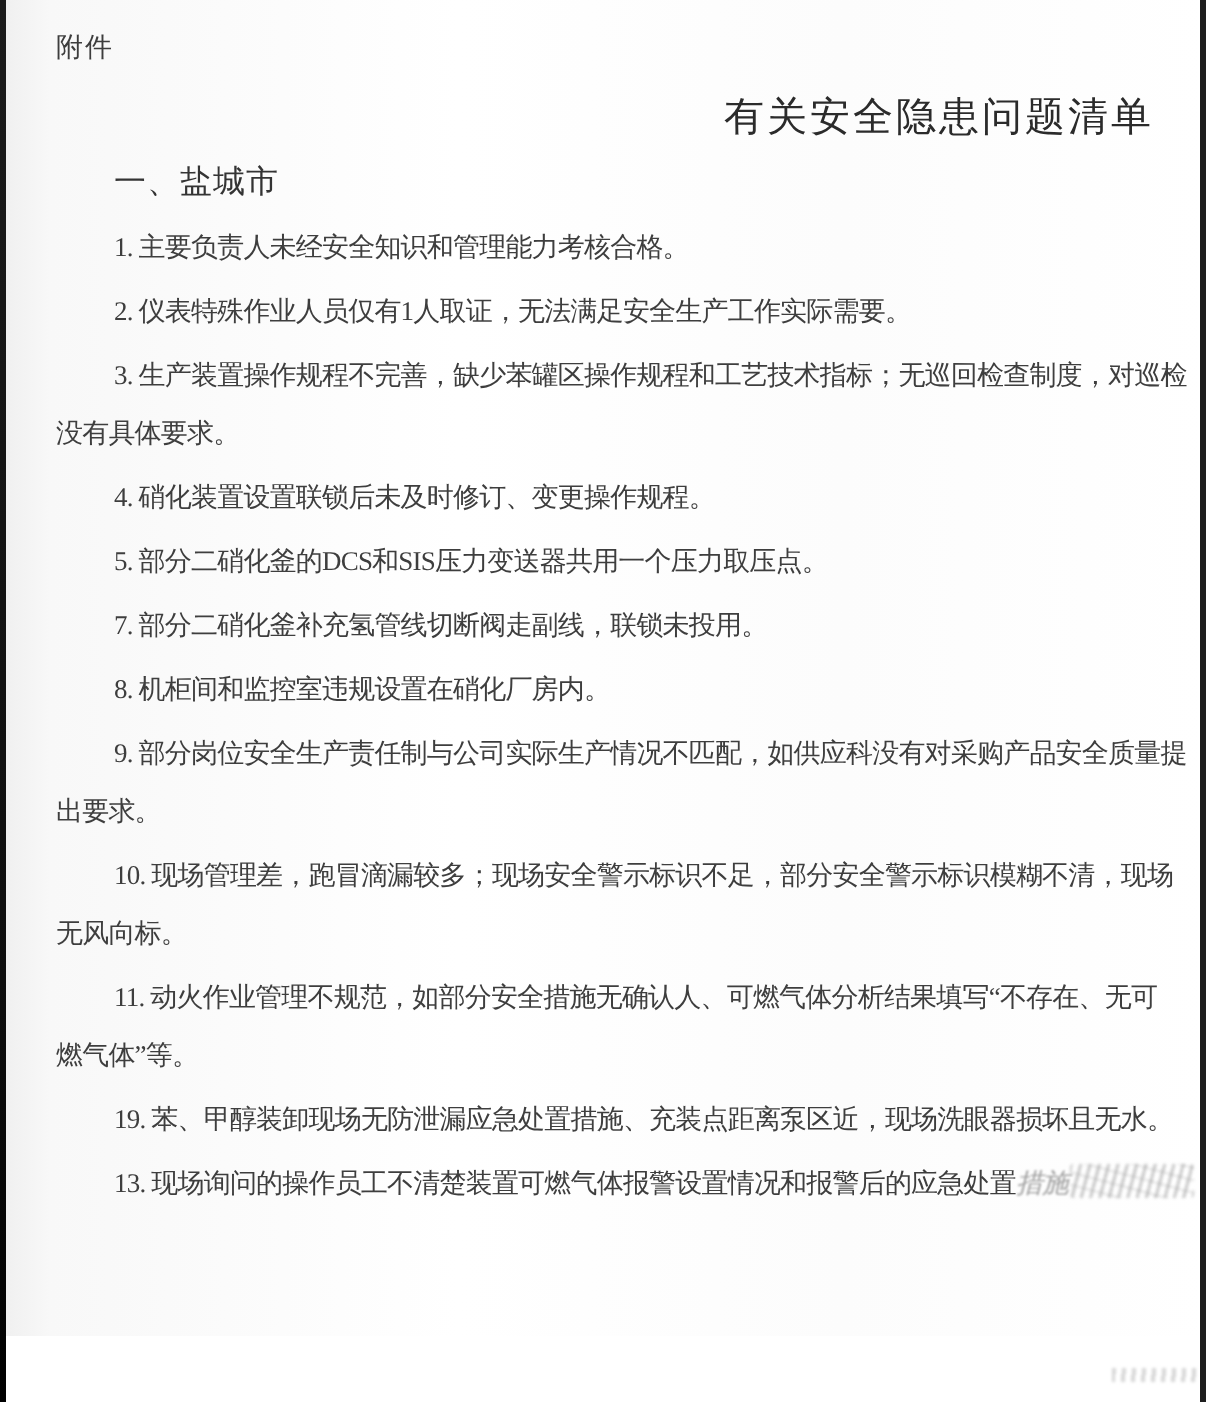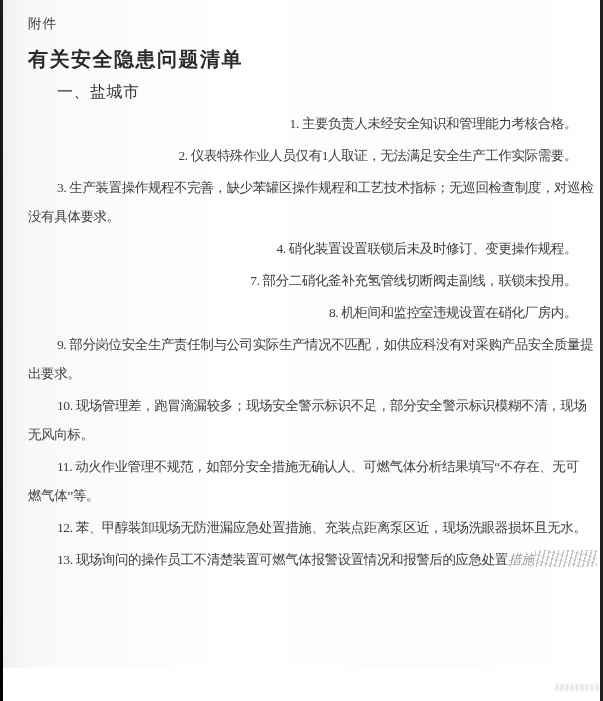--- a/index.html
+++ b/index.html
@@ -21,33 +21,33 @@
   .edge-right{
     position:absolute;right:0;top:0;width:3px;height:701px;
     background:#1e1e1e;z-index:6;
   }
   .content{padding:14px 26px 0 28px;}
   .attachment{
     font-size:13.5px;line-height:20px;color:#3d3d3d;letter-spacing:1px;
   }
   .title{
     margin:12px 0 0 0;font-size:20px;line-height:26px;
-    text-align:left;font-weight:bold;color:#2b2b2b;letter-spacing:1.5px;
+    text-align:right;font-weight:normal;color:#2b2b2b;letter-spacing:1.5px;
   }
   .ln{
     font-size:13.5px;line-height:29px;letter-spacing:-0.4px;
     white-space:nowrap;color:#3e3e3e;
   }
   .sect{
     margin-top:5px;font-size:16px;font-weight:normal;color:#343434;
     padding-left:29px;letter-spacing:0.5px;
   }
   .company{margin-top:4px;padding-left:29px;}
   .item{margin-top:3px;}
-  .fi{padding-left:29px;text-align:right;}
+  .fi{padding-left:29px;}
   .obscured{
     opacity:0.5;filter:blur(0.4px);font-style:italic;
   }
   .wm-blob{
     display:inline-block;width:62px;height:17px;vertical-align:-3px;margin-left:1px;
     background:
       repeating-linear-gradient(105deg, rgba(105,105,105,0.45) 0 1.5px, rgba(255,255,255,0) 1.5px 4.5px),
       repeating-linear-gradient(15deg, rgba(130,130,130,0.28) 0 1px, rgba(255,255,255,0) 1px 6px);
     filter:blur(0.7px);opacity:0.8;border-radius:2px;
   }
@@ -75,39 +75,42 @@
           <div class="ln fi">2. 仪表特殊作业人员仅有1人取证，无法满足安全生产工作实际需要。</div>
         </div>
         <div class="item">
           <div class="ln fi">3. 生产装置操作规程不完善，缺少苯罐区操作规程和工艺技术指标；无巡回检查制度，对巡检</div>
           <div class="ln">没有具体要求。</div>
         </div>
         <div class="item">
           <div class="ln fi">4. 硝化装置设置联锁后未及时修订、变更操作规程。</div>
         </div>
         <div class="item">
+          <div class="ln fi">5. 部分二硝化釜的DCS和SIS压力变送器共用一个压力取压点。</div>
+        </div>
+        <div class="item">
           <div class="ln fi">7. 部分二硝化釜补充氢管线切断阀走副线，联锁未投用。</div>
         </div>
         <div class="item">
           <div class="ln fi">8. 机柜间和监控室违规设置在硝化厂房内。</div>
         </div>
         <div class="item">
           <div class="ln fi">9. 部分岗位安全生产责任制与公司实际生产情况不匹配，如供应科没有对采购产品安全质量提</div>
           <div class="ln">出要求。</div>
         </div>
         <div class="item">
           <div class="ln fi">10. 现场管理差，跑冒滴漏较多；现场安全警示标识不足，部分安全警示标识模糊不清，现场</div>
           <div class="ln">无风向标。</div>
         </div>
         <div class="item">
           <div class="ln fi">11. 动火作业管理不规范，如部分安全措施无确认人、可燃气体分析结果填写“不存在、无可</div>
           <div class="ln">燃气体”等。</div>
         </div>
         <div class="item">
-          <div class="ln fi">12. 苯、甲醇装卸现场无防泄漏应急处置措施、充装点距离泵区近，现场洗眼器损坏且无水。</div>
+          <div class="ln fi">19. 苯、甲醇装卸现场无防泄漏应急处置措施、充装点距离泵区近，现场洗眼器损坏且无水。</div>
         </div>
         <div class="item">
           <div class="ln fi">13. 现场询问的操作员工不清楚装置可燃气体报警设置情况和报警后的应急处置<span class="obscured">措施</span><span class="wm-blob"></span></div>
         </div>
       </div>
   </div>
   <div class="wm-dash"></div>
 </div>
 
 </body></html>

